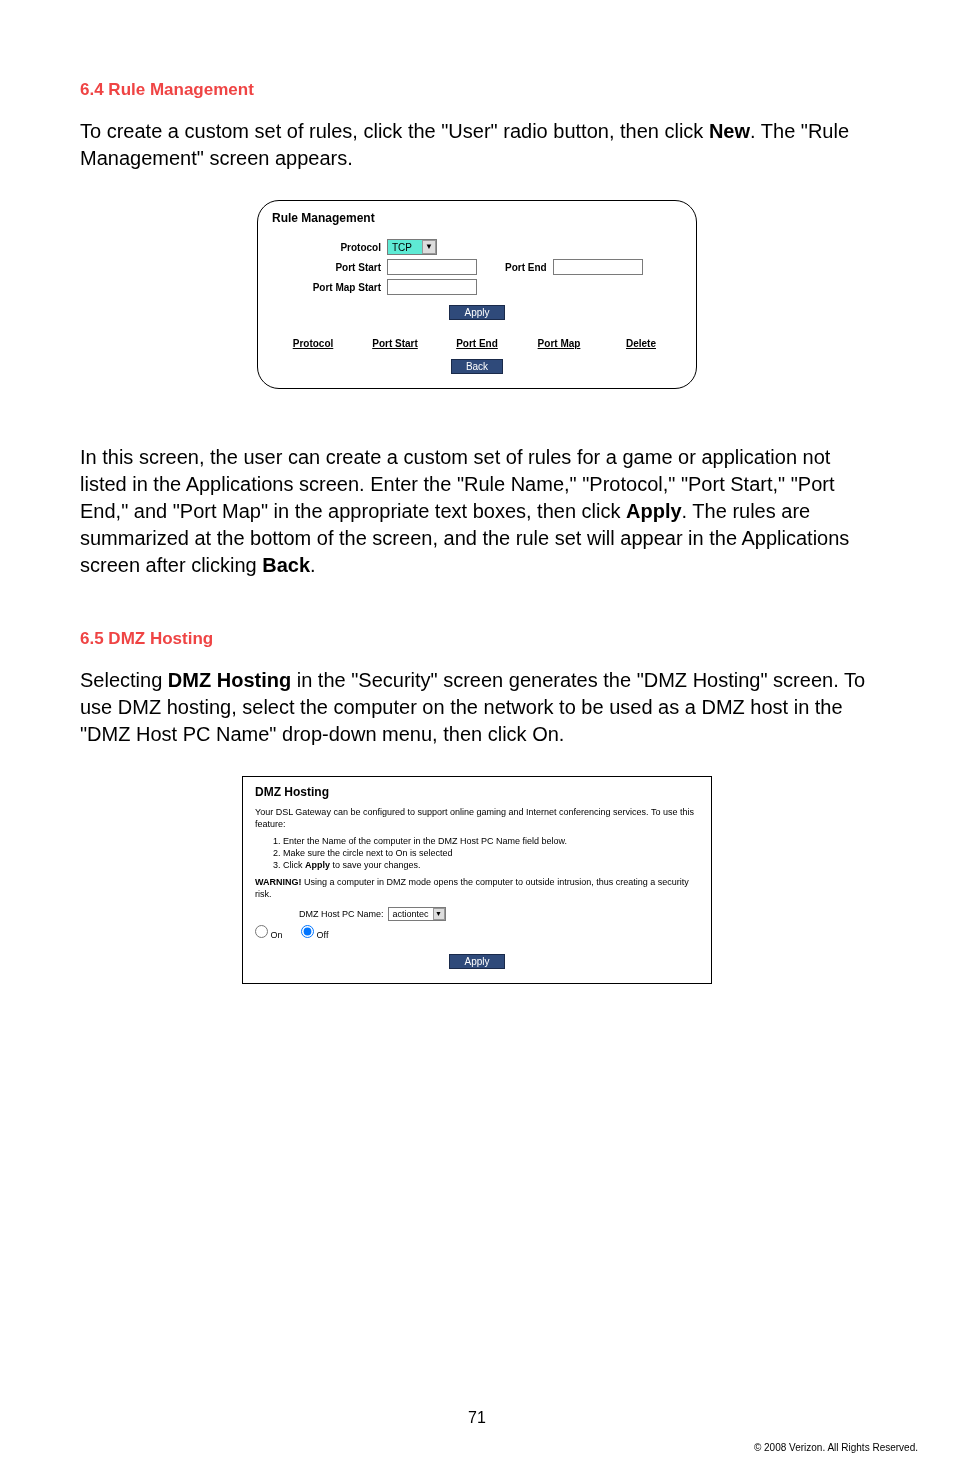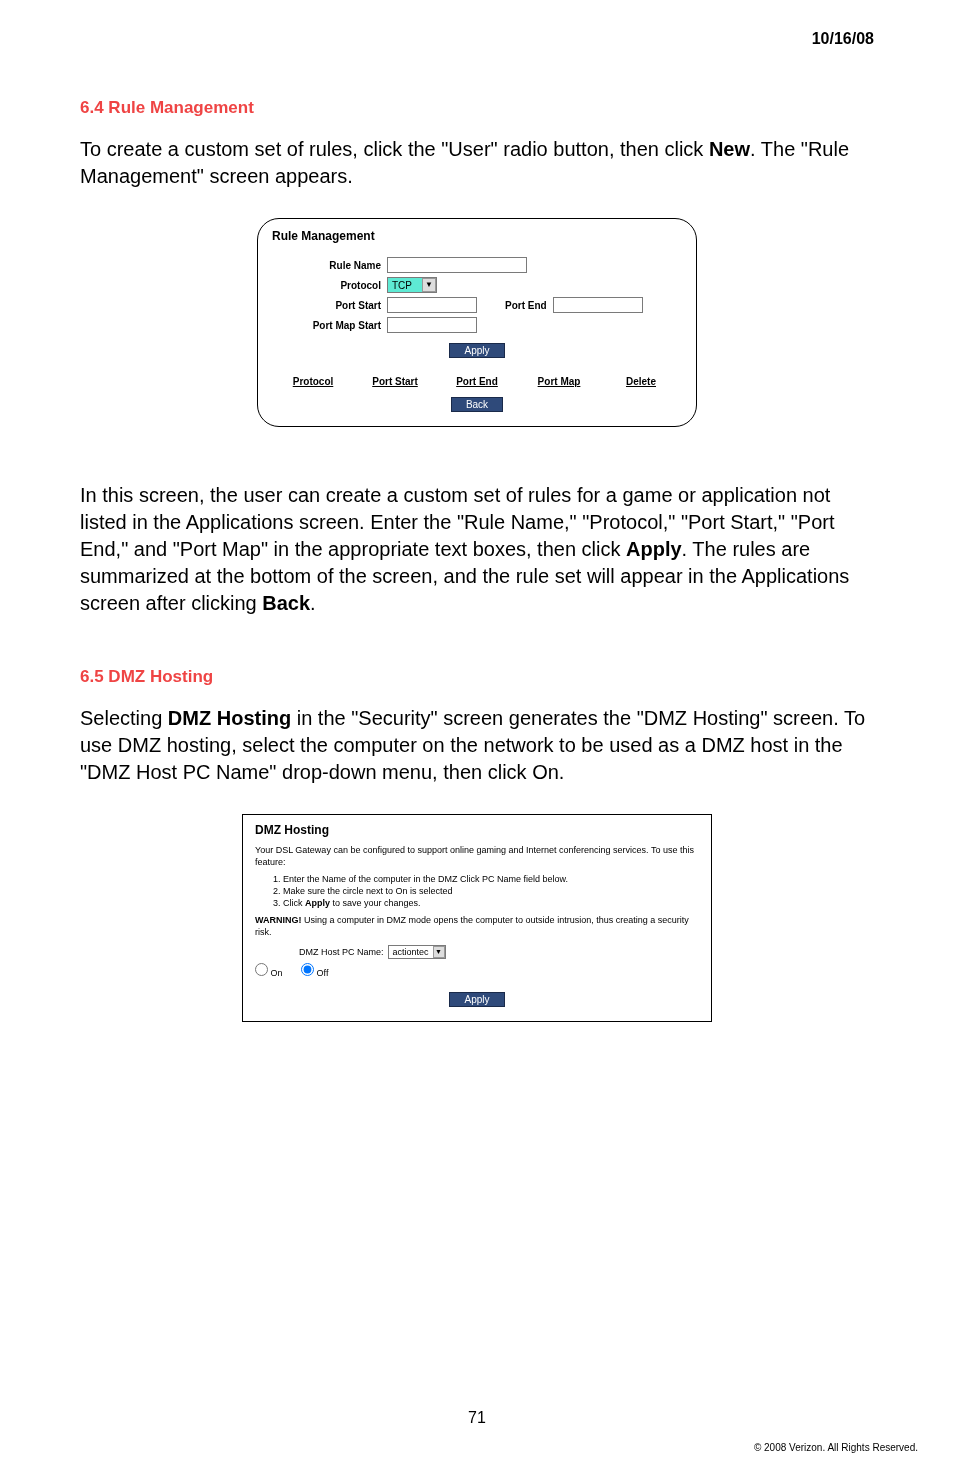--- a/index.html
+++ b/index.html
@@ -188,35 +188,30 @@
     bottom: 22px;
     right: 36px;
     font-size: 10px;
     color: #000;
   }
 </style>
 </head>
 <body>
 
 <div class="doc-header">
-  <div class="doc-date">10/16/08</div>
 </div>
 
 <div class="section-heading">6.4  Rule Management</div>
 <p class="body-text">
   <span>To create a custom set of rules, click the "User" radio button, then click </span><b>New</b><span>. The "Rule Management" screen appears.</span>
 </p>
 
 <div class="screenshot-box fig1">
   <div class="hdr">Rule Management</div>
 
-  <div class="row">
-    <div class="lbl">Rule Name</div>
-    <input type="text" style="width: 140px;">
-  </div>
   <div class="row">
     <div class="lbl">Protocol</div>
     <div class="protocol-wrap">
       <span class="protocol-val">TCP</span>
       <span class="drop-btn">▼</span>
     </div>
   </div>
   <div class="row">
     <div class="lbl">Port Start</div>
     <input type="text" style="width: 90px;">
@@ -250,21 +245,21 @@
 
 <div class="section-heading">6.5  DMZ Hosting</div>
 <p class="body-text">
   <span>Selecting </span><b>DMZ Hosting</b><span> in the "Security" screen generates the "DMZ Hosting" screen. To use DMZ hosting, select the computer on the network to be used as a DMZ host in the "DMZ Host PC Name" drop-down menu, then click On.</span>
 </p>
 
 <div class="screenshot-box fig2">
   <div class="hdr">DMZ Hosting</div>
   <p>Your DSL Gateway can be configured to support online gaming and Internet conferencing services. To use this feature:</p>
   <ol>
-    <li>Enter the Name of the computer in the DMZ Click PC Name field below.</li>
+    <li>Enter the Name of the computer in the DMZ Host PC Name field below.</li>
     <li>Make sure the circle next to On is selected</li>
     <li><span>Click </span><b>Apply</b><span> to save your changes.</span></li>
   </ol>
   <p><b>WARNING!</b><span> Using a computer in DMZ mode opens the computer to outside intrusion, thus creating a security risk.</span></p>
   <div class="host-row">
     <span>DMZ Host PC Name:</span>
     <span class="protocol-wrap2">
       <span class="protocol-val2">actiontec</span>
       <span class="drop-btn2">▼</span>
     </span>

